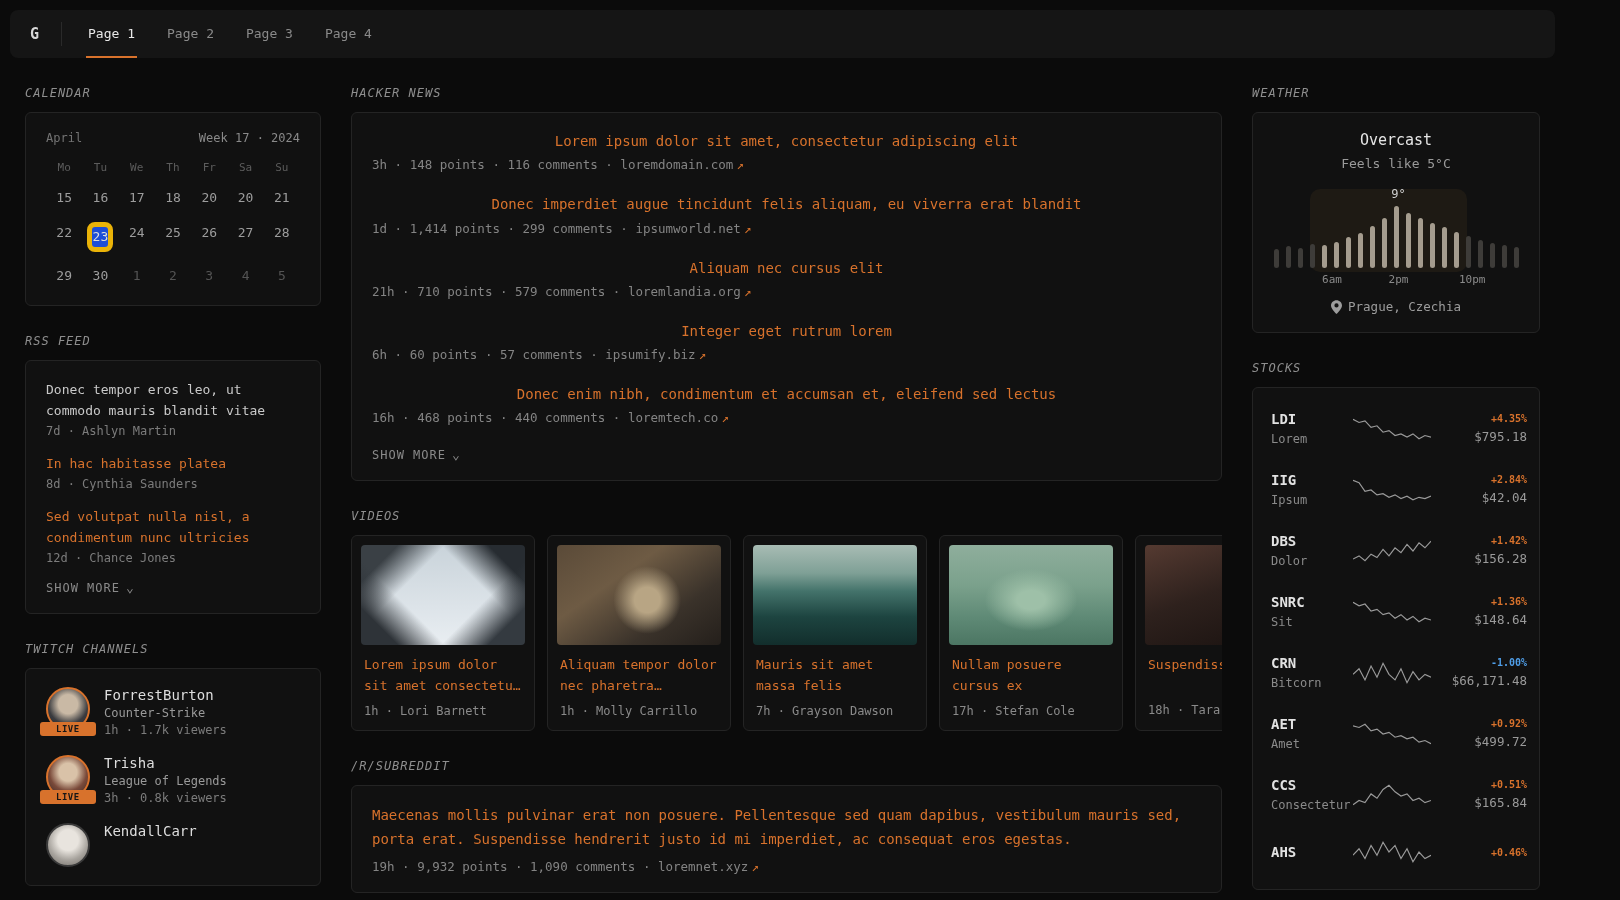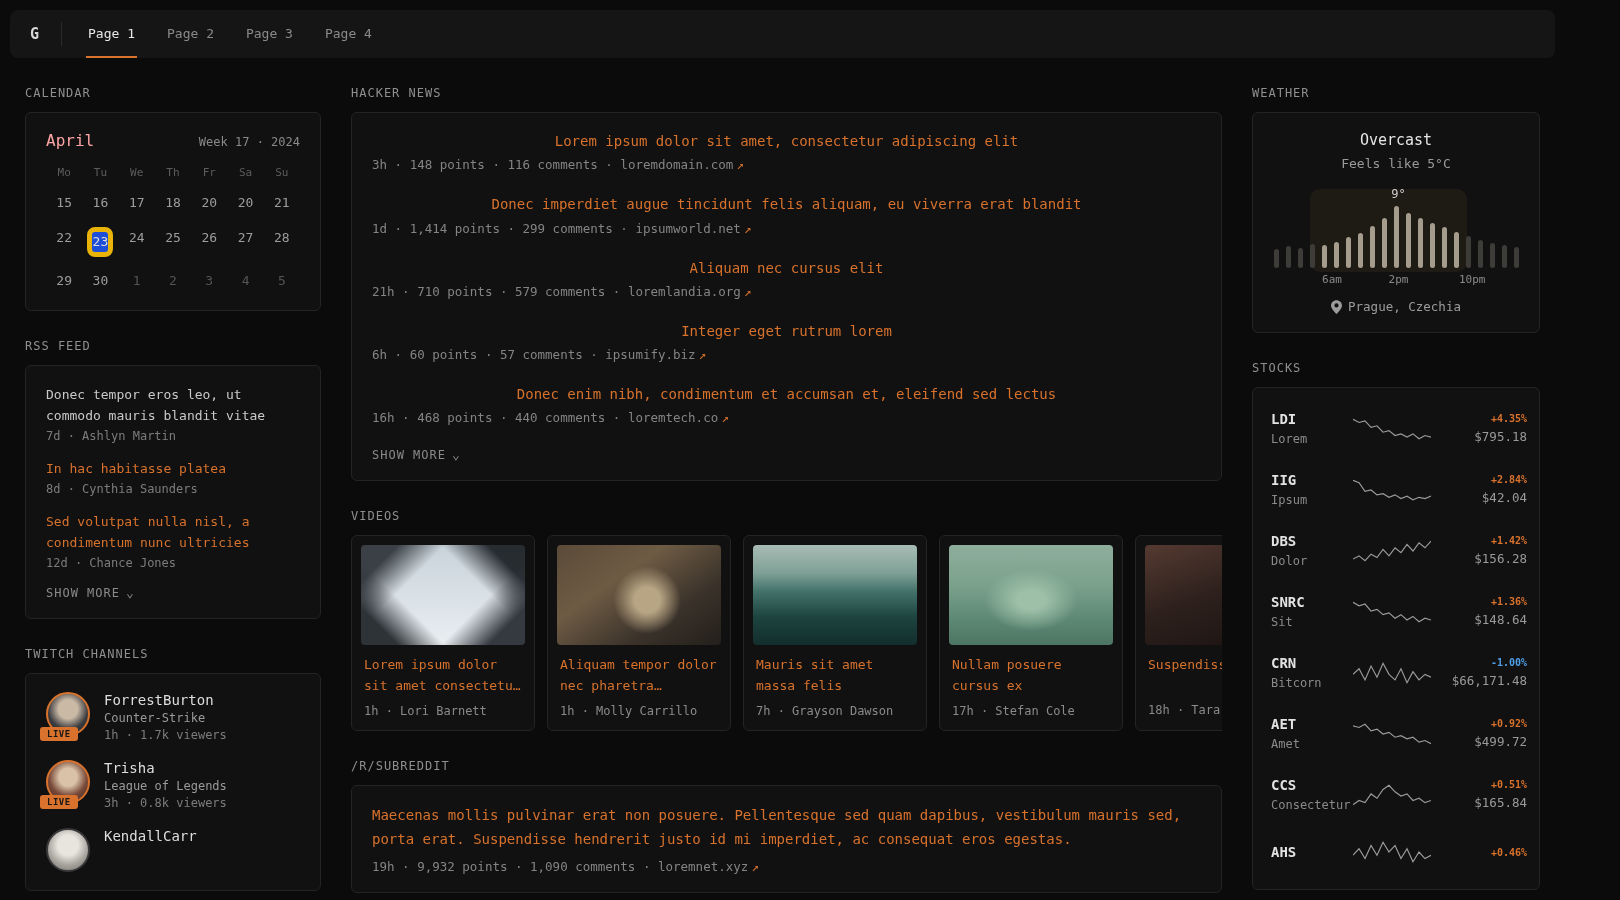--- a/index.html
+++ b/index.html
@@ -34,30 +34,30 @@
 
   
   .columns { display: flex; gap: 30px; padding: 0 15px; margin-top: 28px; }
   .col-left  { width: 296px; flex-shrink: 0; }
   .col-main  { flex: 1; min-width: 0; }
   .col-right { width: 288px; flex-shrink: 0; }
 
   .widget { margin-bottom: 28px; }
   .widget-title {
     font-size: 12px; letter-spacing: 1px; color: #8f8f8f;
-    font-weight: normal; margin-bottom: 12px;
+    font-weight: normal; margin-bottom: 12px; font-style: italic;
   }
   .card {
     background: #111111; border: 1px solid #242424; border-radius: 6px;
     padding: 18px 20px;
   }
 
   
   .cal-head { display: flex; justify-content: space-between; align-items: baseline; margin-bottom: 16px; }
-  .cal-month { font-size: 16px; color: #fca5a5; }
+  .cal-month { font-size: 12px; color: #737373; }
   .cal-meta { font-size: 12px; color: #8a8a8a; }
   .cal-grid { display: grid; grid-template-columns: repeat(7, 1fr); row-gap: 13px; text-align: center; }
   .dow { font-size: 11px; color: #5c5c5c; }
   .day { font-size: 13px; color: #9d9d9d; line-height: 22px; }
   .day.dim { color: #545454; }
   .day.today span {
     display: inline-block; min-width: 26px; line-height: 20px;
     border: 5px solid #eab308; border-radius: 8px; background: #1d4ed8; color: #dcdcdc;
   }
 
@@ -78,21 +78,21 @@
   .channel:last-child { margin-bottom: 0; }
   .avatar-wrap { position: relative; width: 44px; height: 44px; flex-shrink: 0; cursor: pointer; }
   .avatar { width: 44px; height: 44px; border-radius: 50%; border: 2px solid var(--accent); }
   .avatar.offline-ring { border-color: #3a3a3a; }
   .avatar-1 { background: radial-gradient(circle at 50% 38%, #c9b9a5 0 30%, #3a3b3f 62%, #232428 100%); }
   .avatar-2 { background: radial-gradient(circle at 50% 38%, #d9c2a8 0 28%, #7a4a3a 58%, #2e2320 100%); }
   .avatar-3 { background: radial-gradient(circle at 50% 38%, #e8e4de 0 32%, #a8a49e 62%, #6e6a64 100%); }
   .live-badge {
     position: absolute; bottom: -5px; left: -6px;
     background: var(--accent); color: #161616; font-size: 9px; font-weight: bold;
-    letter-spacing: .5px; padding: 2px 7px; border-radius: 3px;
+    letter-spacing: .5px; padding: 2px 16px; border-radius: 3px;
   }
   .live-badge:empty { display: none; }
   .ch-name { display: block; color: #dedede; font-size: 14px; margin-bottom: 3px; }
   .ch-game { font-size: 12px; color: #9a9a9a; margin-bottom: 3px; }
   .ch-game:empty, .ch-meta:empty { display: none; }
   .ch-meta { font-size: 12px; color: #7c7c7c; }
 
   
   .hn-item { margin-bottom: 22px; }
   .hn-link { display: block; color: var(--accent); font-size: 14px; line-height: 1.45; text-align: center; }

